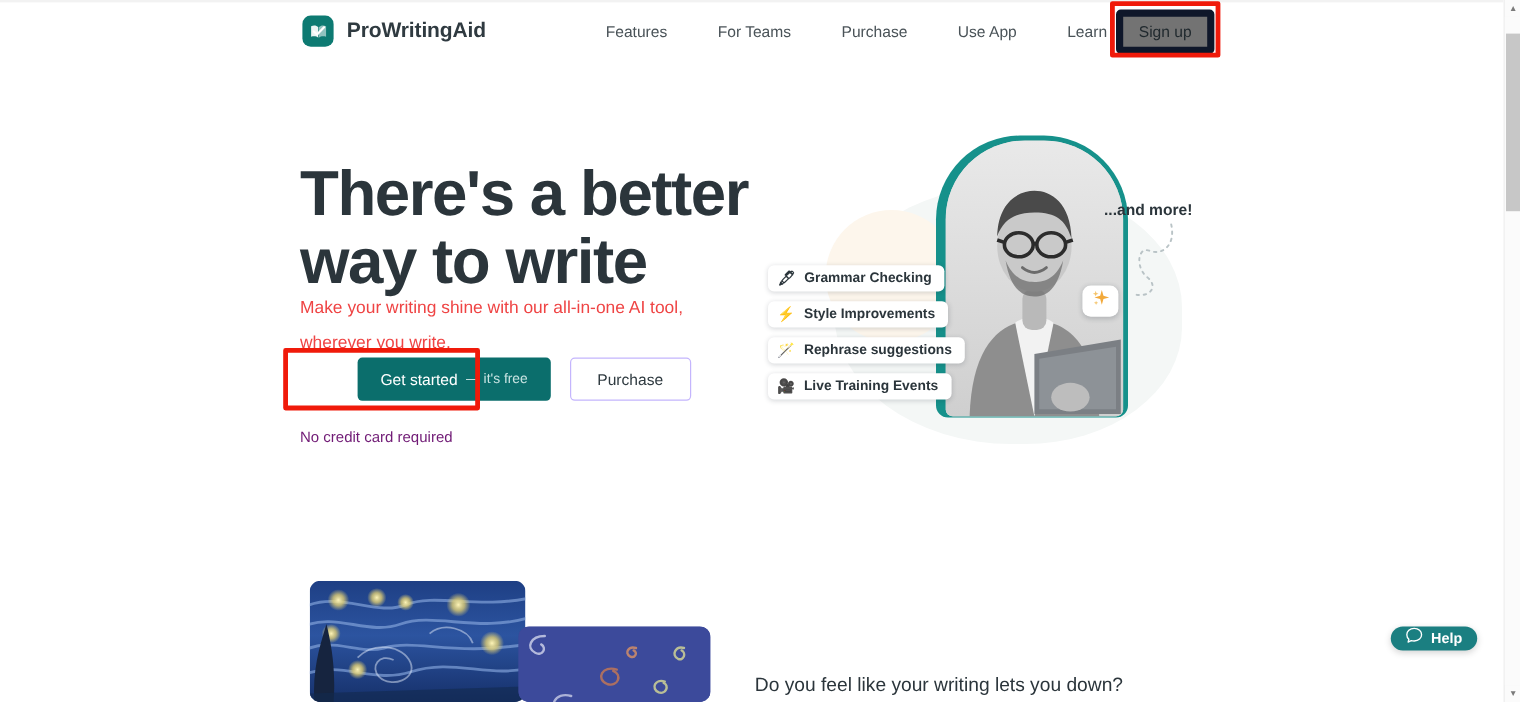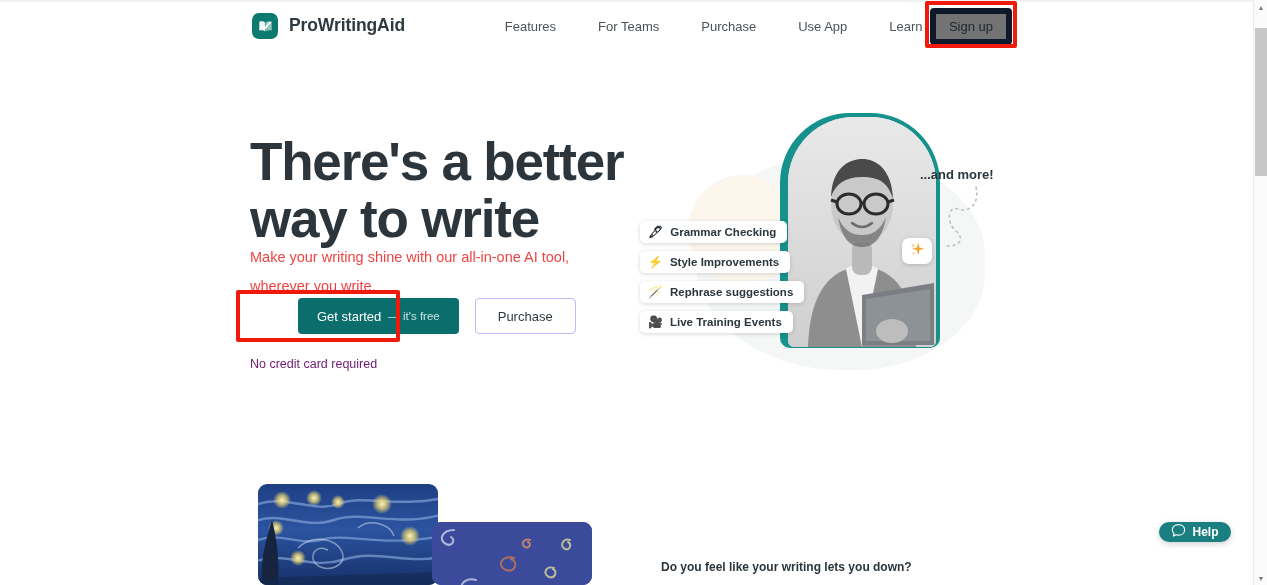--- a/index.html
+++ b/index.html
@@ -197,22 +197,22 @@
     overflow:hidden;
   }
   .blue-card{
     position:absolute; left:432px; top:52px;
     width:160px; height:63px;
     border-radius:9px;
     background:#3c4a9b;
     overflow:hidden;
   }
   .lower-heading{
-    position:absolute; left:661px; top:80px;
-    font-size:12px; font-weight:700; color:#2b353b;
+    position:absolute; left:629px; top:80px;
+    font-size:16px; font-weight:400; color:#2b353b;
     white-space:nowrap;
   }
 
   
   .help-widget{
     position:absolute; left:1159px; top:522px;
     width:72px; height:20px;
     background:#1b7f81; border-radius:18px;
     display:flex; align-items:center; justify-content:center; gap:6px;
     cursor:pointer;

